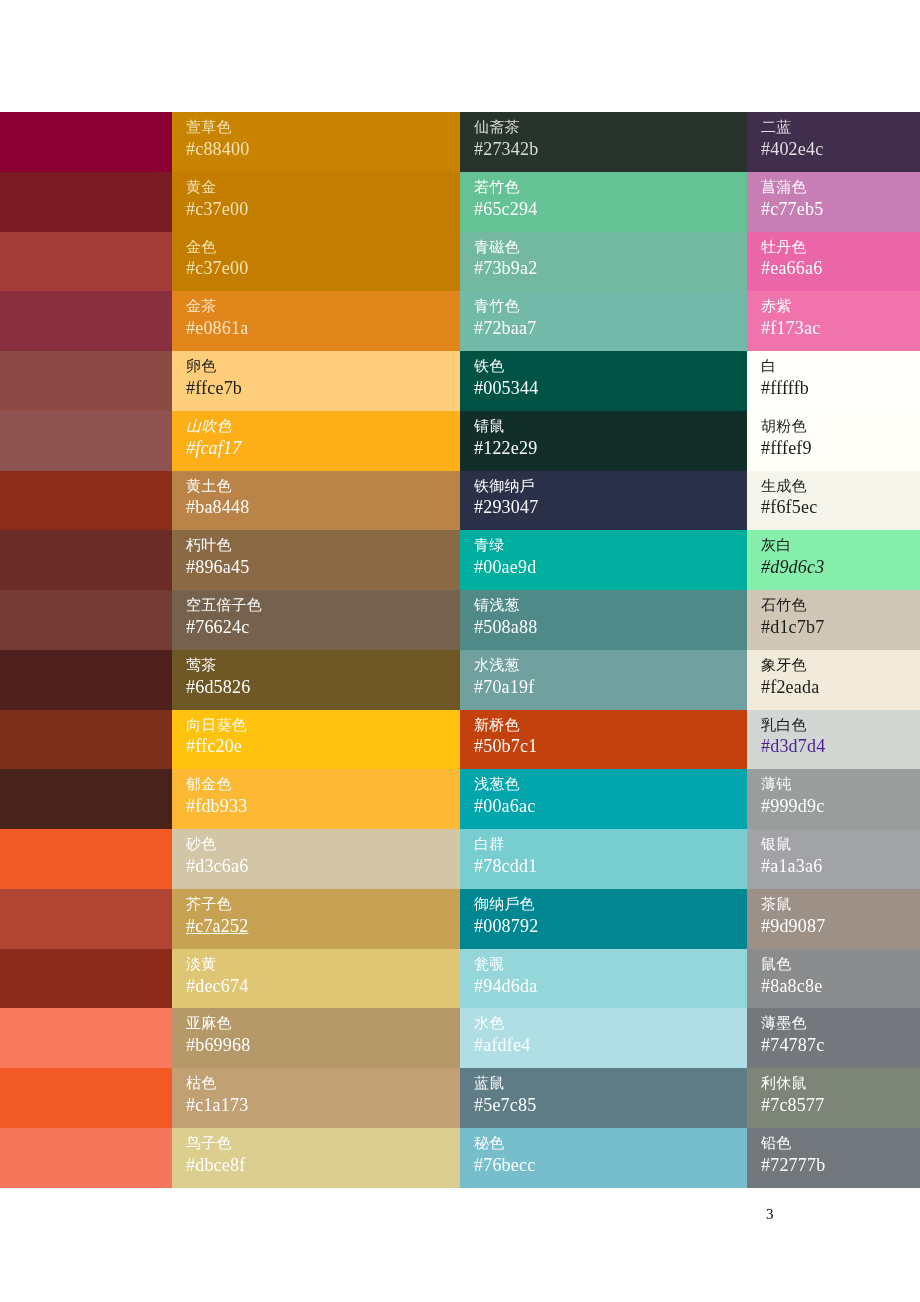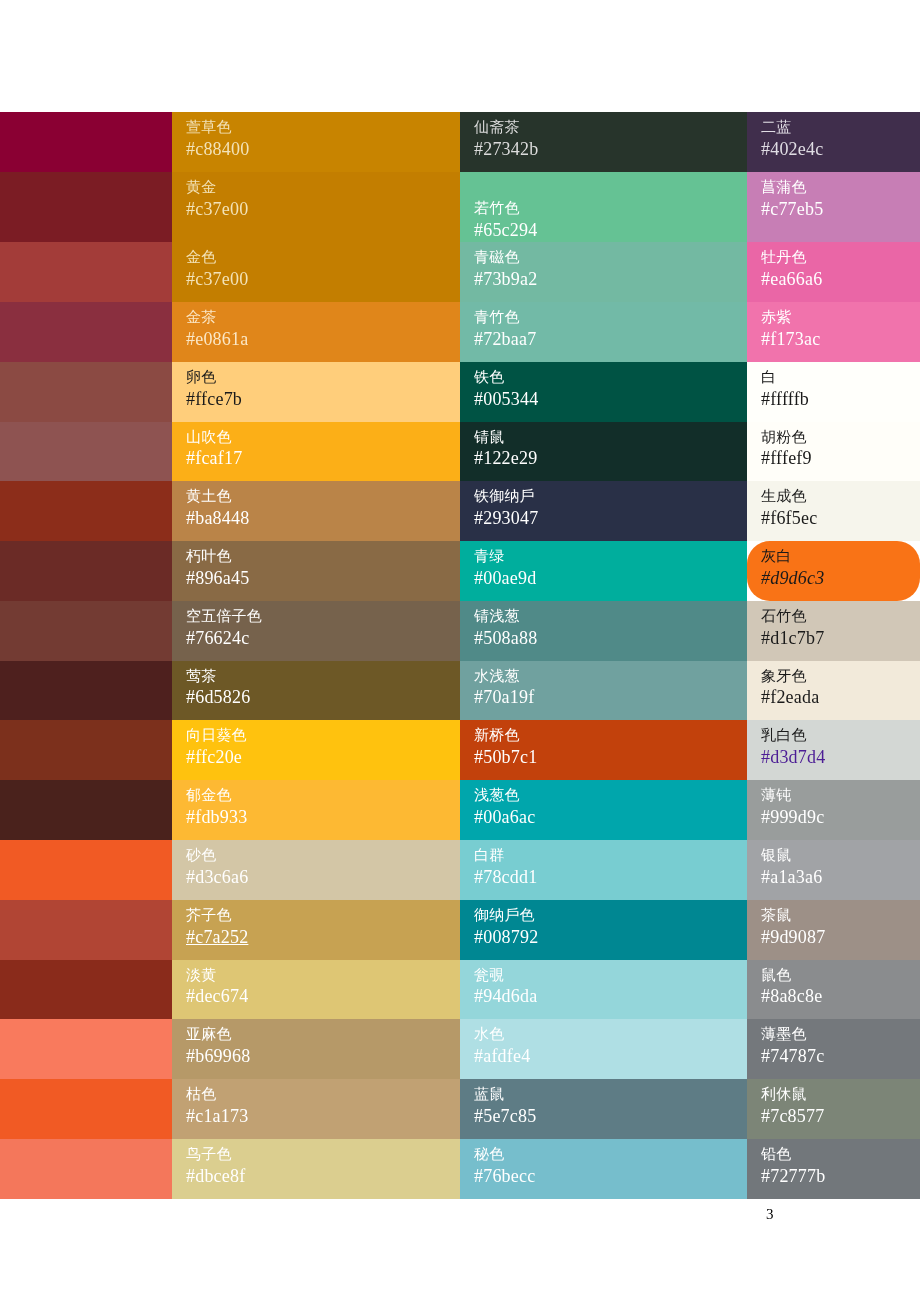--- a/index.html
+++ b/index.html
@@ -117,21 +117,21 @@
             <div class="swatch-inner" style="background: rgb(123, 28, 36);"></div>
           </td>
           <td class="col-b" style="background: rgb(195, 126, 0);">
             <div class="cell-inner">
               <div class="cell-name" style="color: rgb(243, 227, 184);">黄金</div>
               <div class="cell-hex" style="color: rgb(243, 227, 184);">#c37e00</div>
             </div>
           </td>
           <td class="col-c" style="background: rgb(101, 194, 148);">
             <div class="cell-inner">
-              <div class="cell-name" style="color: rgb(255, 255, 255); margin-top: 21px;">若竹色</div>
+              <div class="cell-name" style="color: rgb(255, 255, 255);">若竹色</div>
               <div class="cell-hex" style="color: rgb(255, 255, 255);">#65c294</div>
             </div>
           </td>
           <td class="col-d" style="background: rgb(199, 126, 181);">
             <div class="cell-inner">
               <div class="cell-name" style="color: rgb(255, 255, 255);">菖蒲色</div>
               <div class="cell-hex" style="color: rgb(255, 255, 255);">#c77eb5</div>
             </div>
           </td>
         </tr>
@@ -201,21 +201,21 @@
             <div class="cell-inner">
               <div class="cell-name" style="color: rgb(26, 26, 26);">白</div>
               <div class="cell-hex" style="color: rgb(26, 26, 26);">#fffffb</div>
             </div>
           </td>
         </tr>
         <tr>
           <td class="col-swatch">
             <div class="swatch-inner" style="background: rgb(142, 83, 81);"></div>
           </td>
-          <td class="col-b" style="background: rgb(252, 175, 23);">
+          <td class="col-b" style="background: rgb(252, 175, 23); font-style: italic;">
             <div class="cell-inner">
               <div class="cell-name" style="color: rgb(255, 255, 255);">山吹色</div>
               <div class="cell-hex" style="color: rgb(255, 255, 255);">#fcaf17</div>
             </div>
           </td>
           <td class="col-c" style="background: rgb(18, 46, 41);">
             <div class="cell-inner">
               <div class="cell-name" style="color: rgb(255, 255, 255);">锖鼠</div>
               <div class="cell-hex" style="color: rgb(255, 255, 255);">#122e29</div>
             </div>
@@ -259,21 +259,21 @@
               <div class="cell-name" style="color: rgb(255, 255, 255);">朽叶色</div>
               <div class="cell-hex" style="color: rgb(255, 255, 255);">#896a45</div>
             </div>
           </td>
           <td class="col-c" style="background: rgb(0, 174, 157);">
             <div class="cell-inner">
               <div class="cell-name" style="color: rgb(255, 255, 255);">青绿</div>
               <div class="cell-hex" style="color: rgb(255, 255, 255);">#00ae9d</div>
             </div>
           </td>
-          <td class="col-d" style="background: #f97316; border-radius: 23px;">
+          <td class="col-d" style="background: #86efac;">
             <div class="cell-inner">
               <div class="cell-name" style="color: rgb(26, 26, 26);">灰白</div>
               <div class="cell-hex" style="color: rgb(26, 26, 26); font-style: italic;">#d9d6c3</div>
             </div>
           </td>
         </tr>
         <tr>
           <td class="col-swatch">
             <div class="swatch-inner" style="background: rgb(115, 59, 51);"></div>
           </td>

